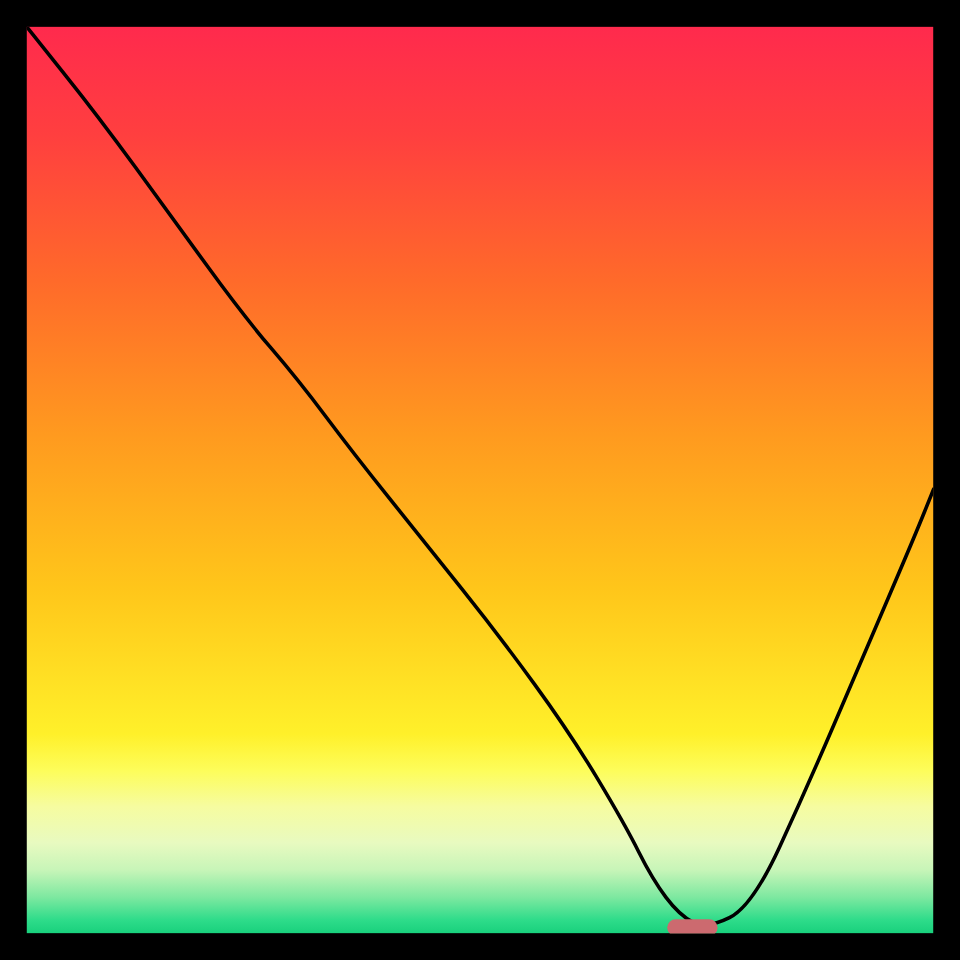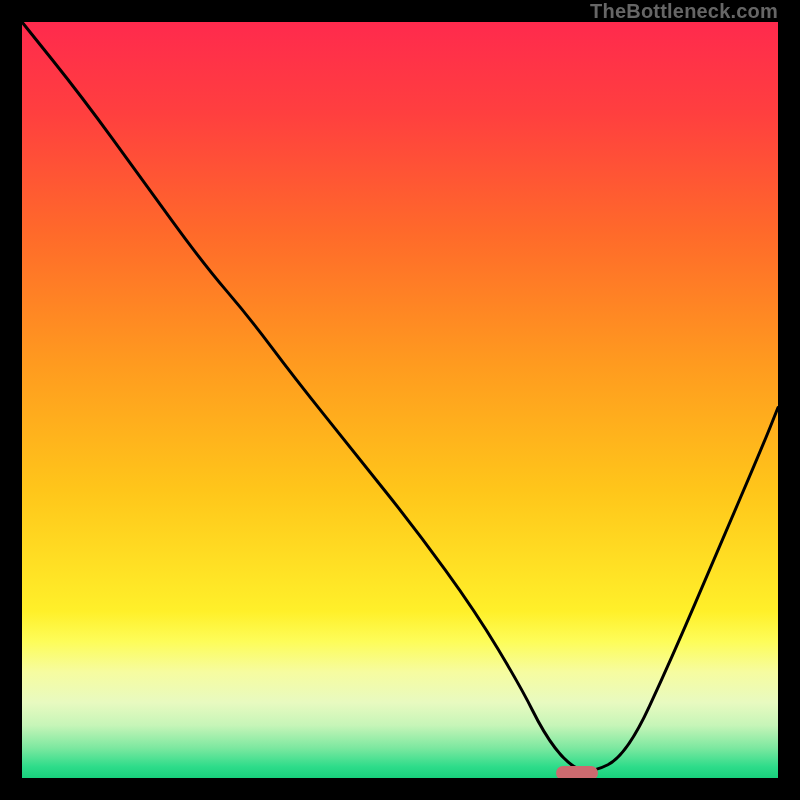--- a/index.html
+++ b/index.html
@@ -49,21 +49,20 @@
     width: 42px;
     height: 14px;
     border-radius: 8px;
     background: #cc6a6f;
   }
 </style>
 </head>
 <body>
 
 <div class="stage">
-  <div class="watermark">TheBottleneck.com</div>
 
   <div class="plot-area">
     <svg class="curve" viewBox="0 0 760 760" preserveAspectRatio="none">
       <defs>
         <linearGradient id="bg-grad" x1="0" y1="0" x2="0" y2="1">
             <stop offset="0%" stop-color="#ff2a4d"></stop>
             <stop offset="12%" stop-color="#ff3f3f"></stop>
             <stop offset="28.000000000000004%" stop-color="#ff6a2a"></stop>
             <stop offset="45%" stop-color="#ff9a1f"></stop>
             <stop offset="62%" stop-color="#ffc61a"></stop>

